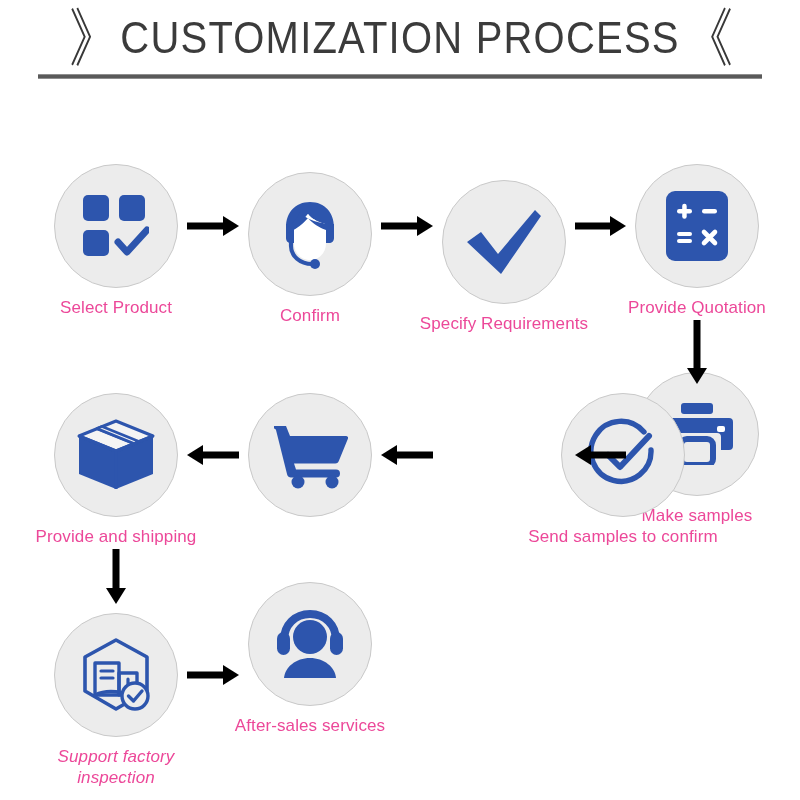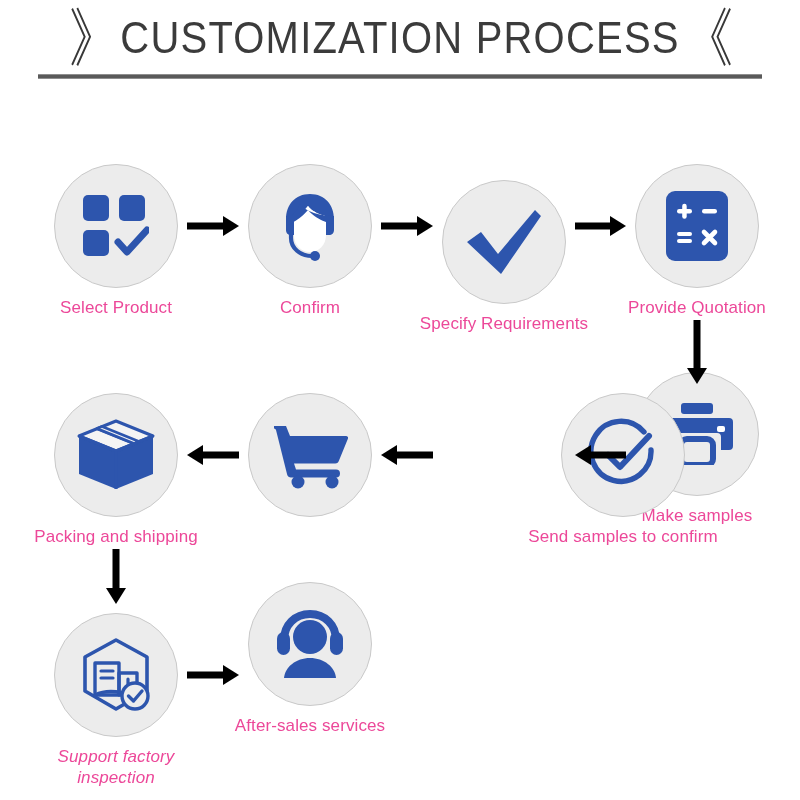--- a/index.html
+++ b/index.html
@@ -122,21 +122,21 @@
           <svg width="66" height="62" viewBox="0 0 66 62">
       <rect x="0" y="0" width="26" height="26" rx="5" fill="#2d55ad"></rect>
       <rect x="36" y="0" width="26" height="26" rx="5" fill="#2d55ad"></rect>
       <rect x="0" y="35" width="26" height="26" rx="5" fill="#2d55ad"></rect>
       <path d="M35 47 L44 57 L64 35" fill="none" stroke="#2d55ad" stroke-width="7" stroke-linecap="round" stroke-linejoin="round"></path>
     </svg>
         </span>
       </div>
       <div class="node-label">Select Product</div>
     </div>
-    <div class="node" style="left: 310px; top: 164px;">
+    <div class="node" style="left: 310px; top: 172px;">
       <div class="circle">
         <span>
           <svg width="72" height="72" viewBox="0 0 72 72">
       <path d="M36 4 C21 4 12 15 12 29 L12 40 C12 43 14 45 17 45 L20 45 L20 26
                C20 26 28 24 34 16 C40 24 52 26 52 26 L52 45 L55 45 C58 45 60 43 60 40
                L60 29 C60 15 51 4 36 4 Z" fill="#2d55ad"></path>
       <path d="M20 45 L20 26 C20 26 28 24 34 16 C40 24 52 26 52 26 L52 45
                C52 55 45 62 36 62 C27 62 20 55 20 45 Z" fill="#ffffff"></path>
       <path d="M17 42 L17 48 C17 58 26 66 38 66" fill="none" stroke="#2d55ad" stroke-width="4.2" stroke-linecap="round"></path>
       <circle cx="41" cy="66" r="5" fill="#2d55ad"></circle>
@@ -220,21 +220,21 @@
       <path d="M2 17 L39 32 L39 70 L2 55 Z" fill="#2d55ad"></path>
       <path d="M39 32 L76 17 L76 55 L39 70 Z" fill="#2d55ad"></path>
       <path d="M2 17 L39 2 L76 17 L39 32 Z" fill="#f4f4f4" stroke="#2d55ad" stroke-width="3" stroke-linejoin="round"></path>
       <path d="M20 9.5 L57 24.5" stroke="#2d55ad" stroke-width="3.4"></path>
       <path d="M52 13 L20 26" fill="none" stroke="#ffffff" stroke-width="0"></path>
       <path d="M39 32 L39 70 M2 17 L39 32 L76 17" fill="none" stroke="#2d55ad" stroke-width="3" stroke-linejoin="round"></path>
       <path d="M57 24.5 L62 22.5 L25 7.5 L20 9.5 Z" fill="#f4f4f4" stroke="#2d55ad" stroke-width="2.6" stroke-linejoin="round"></path>
     </svg>
         </span>
       </div>
-      <div class="node-label">Packing and shipping</div>
+      <div class="node-label">Provide and shipping</div>
     </div>
     <div class="node" style="left: 116px; top: 613px; font-style: italic;">
       <div class="circle">
         <span>
           <svg width="78" height="76" viewBox="0 0 78 76">
       <path d="M39 3 L70 20 L70 54 L39 72 L8 54 L8 20 Z" fill="none" stroke="#2d55ad" stroke-width="3.6" stroke-linejoin="round"></path>
       <path d="M18 26 h24 v32 h-24 z" fill="none" stroke="#2d55ad" stroke-width="3.4" stroke-linejoin="round"></path>
       <path d="M42 36 h18 v22 h-18 z" fill="none" stroke="#2d55ad" stroke-width="3.4" stroke-linejoin="round"></path>
       <path d="M24 34 h12 M24 41 h12" stroke="#2d55ad" stroke-width="3.2" stroke-linecap="round"></path>
       <path d="M51 42 v10" stroke="#2d55ad" stroke-width="3.2" stroke-linecap="round"></path>

